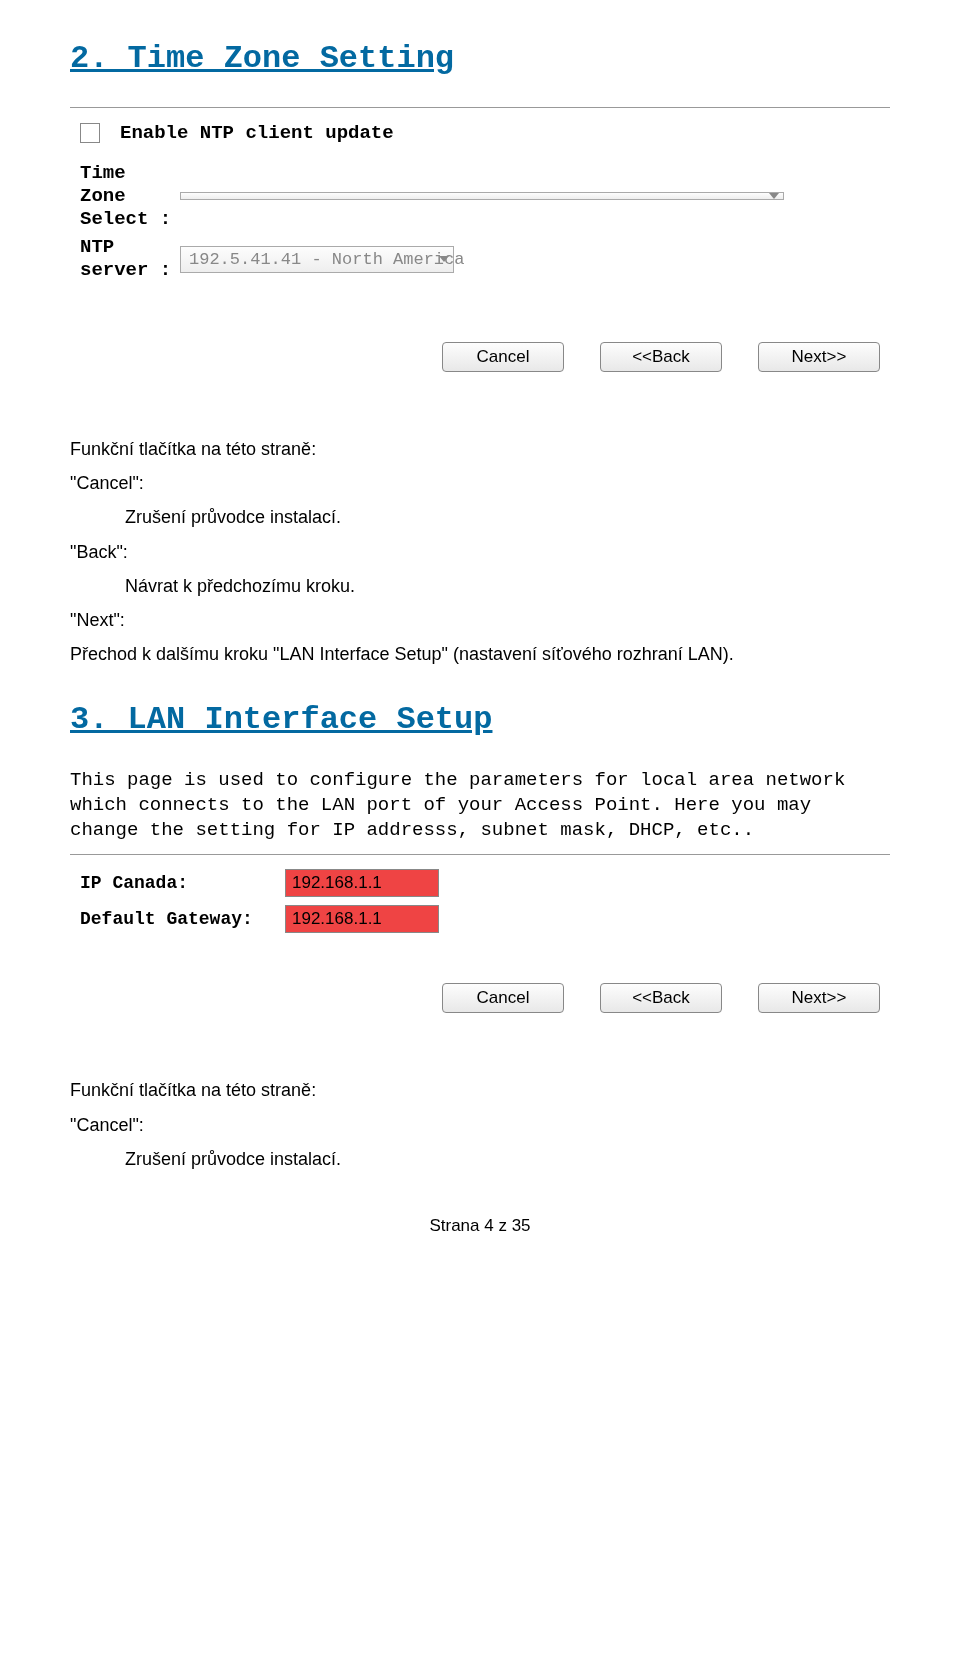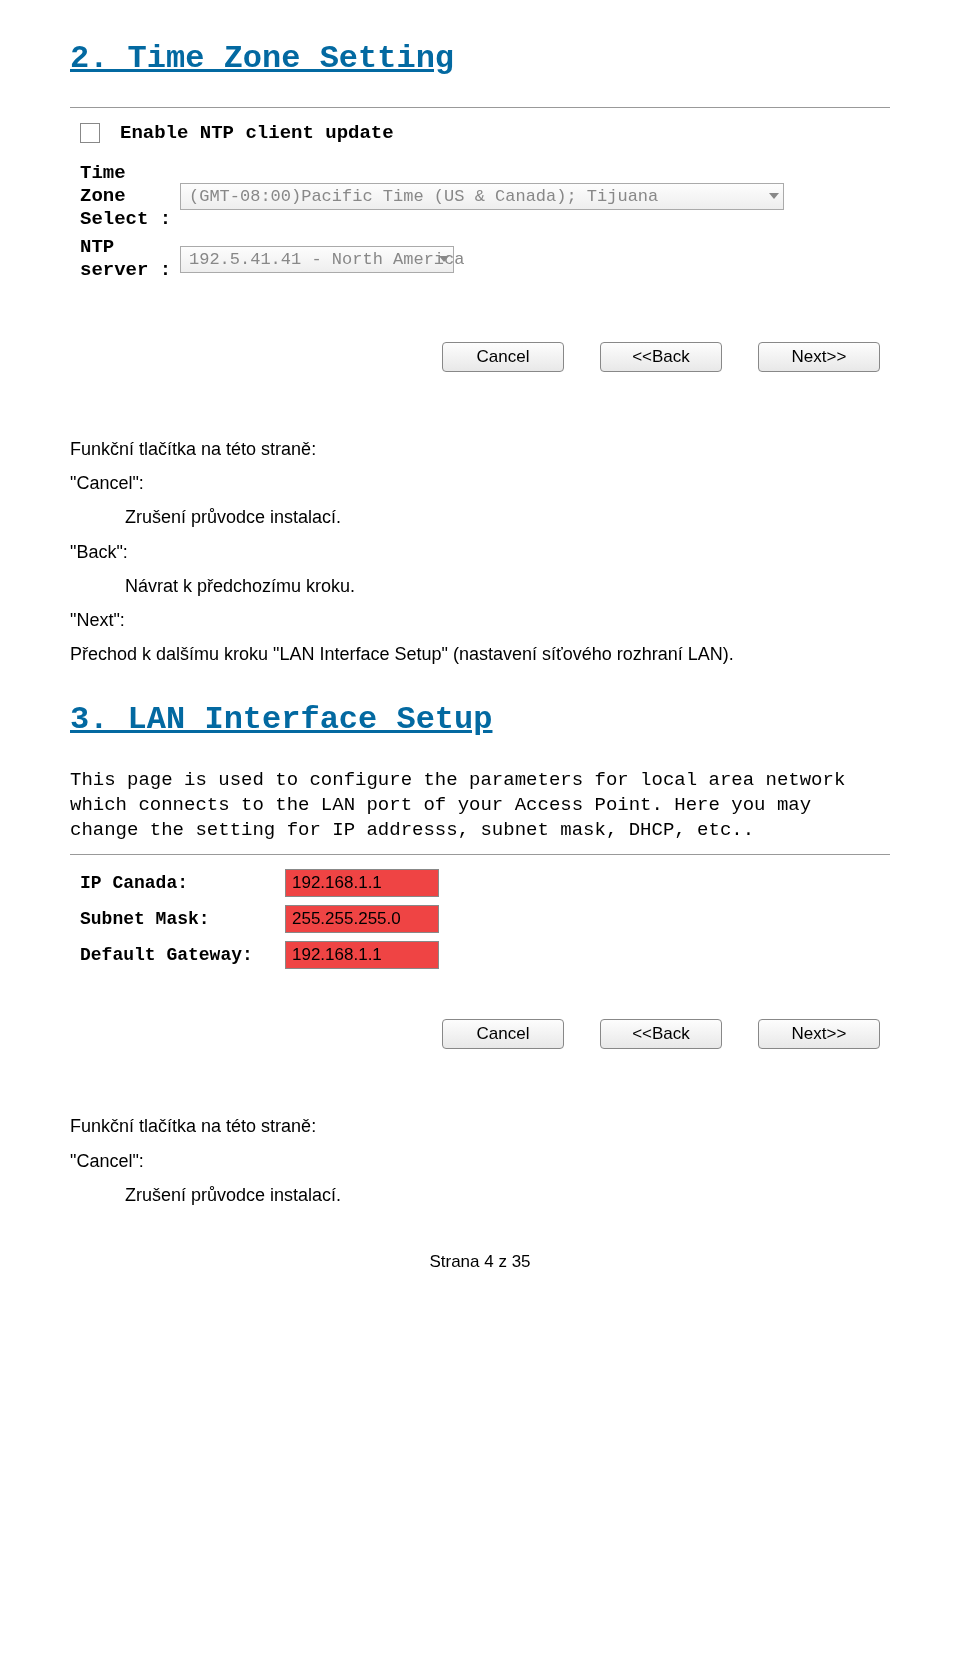--- a/index.html
+++ b/index.html
@@ -149,21 +149,20 @@
   <hr class="sep">
 
   <div class="checkbox-row">
     <span class="chk"></span>
     <span>Enable NTP client update</span>
   </div>
 
   <div class="form-row">
     <div class="form-label">Time Zone Select :</div>
     <div class="select-box select-wide">
-      <span>(GMT-08:00)Pacific Time (US &amp; Canada); Tijuana</span>
       <span class="arrow"></span>
     </div>
   </div>
 
   <div class="form-row">
     <div class="form-label">NTP server :</div>
     <div class="select-box select-narrow">
       <span>192.5.41.41 - North America</span>
       <span class="arrow"></span>
     </div>
@@ -187,24 +186,20 @@
 
   <div class="section-title">3. LAN Interface Setup</div>
   <div class="section-desc">This page is used to configure the parameters for local area network which connects to the LAN port of your Access Point. Here you may change the setting for IP addresss, subnet mask, DHCP, etc..</div>
   <hr class="sep">
 
   <div class="form-row-lan">
     <div class="form-label-lan">IP Canada:</div>
     <div class="text-input">192.168.1.1</div>
   </div>
   <div class="form-row-lan">
-    <div class="form-label-lan">Subnet Mask:</div>
-    <div class="text-input">255.255.255.0</div>
-  </div>
-  <div class="form-row-lan">
     <div class="form-label-lan">Default Gateway:</div>
     <div class="text-input">192.168.1.1</div>
   </div>
 
   <div class="button-row gap-lg">
     <div class="btn">Cancel</div>
     <div class="btn">&lt;&lt;Back</div>
     <div class="btn">Next&gt;&gt;</div>
   </div>
 

